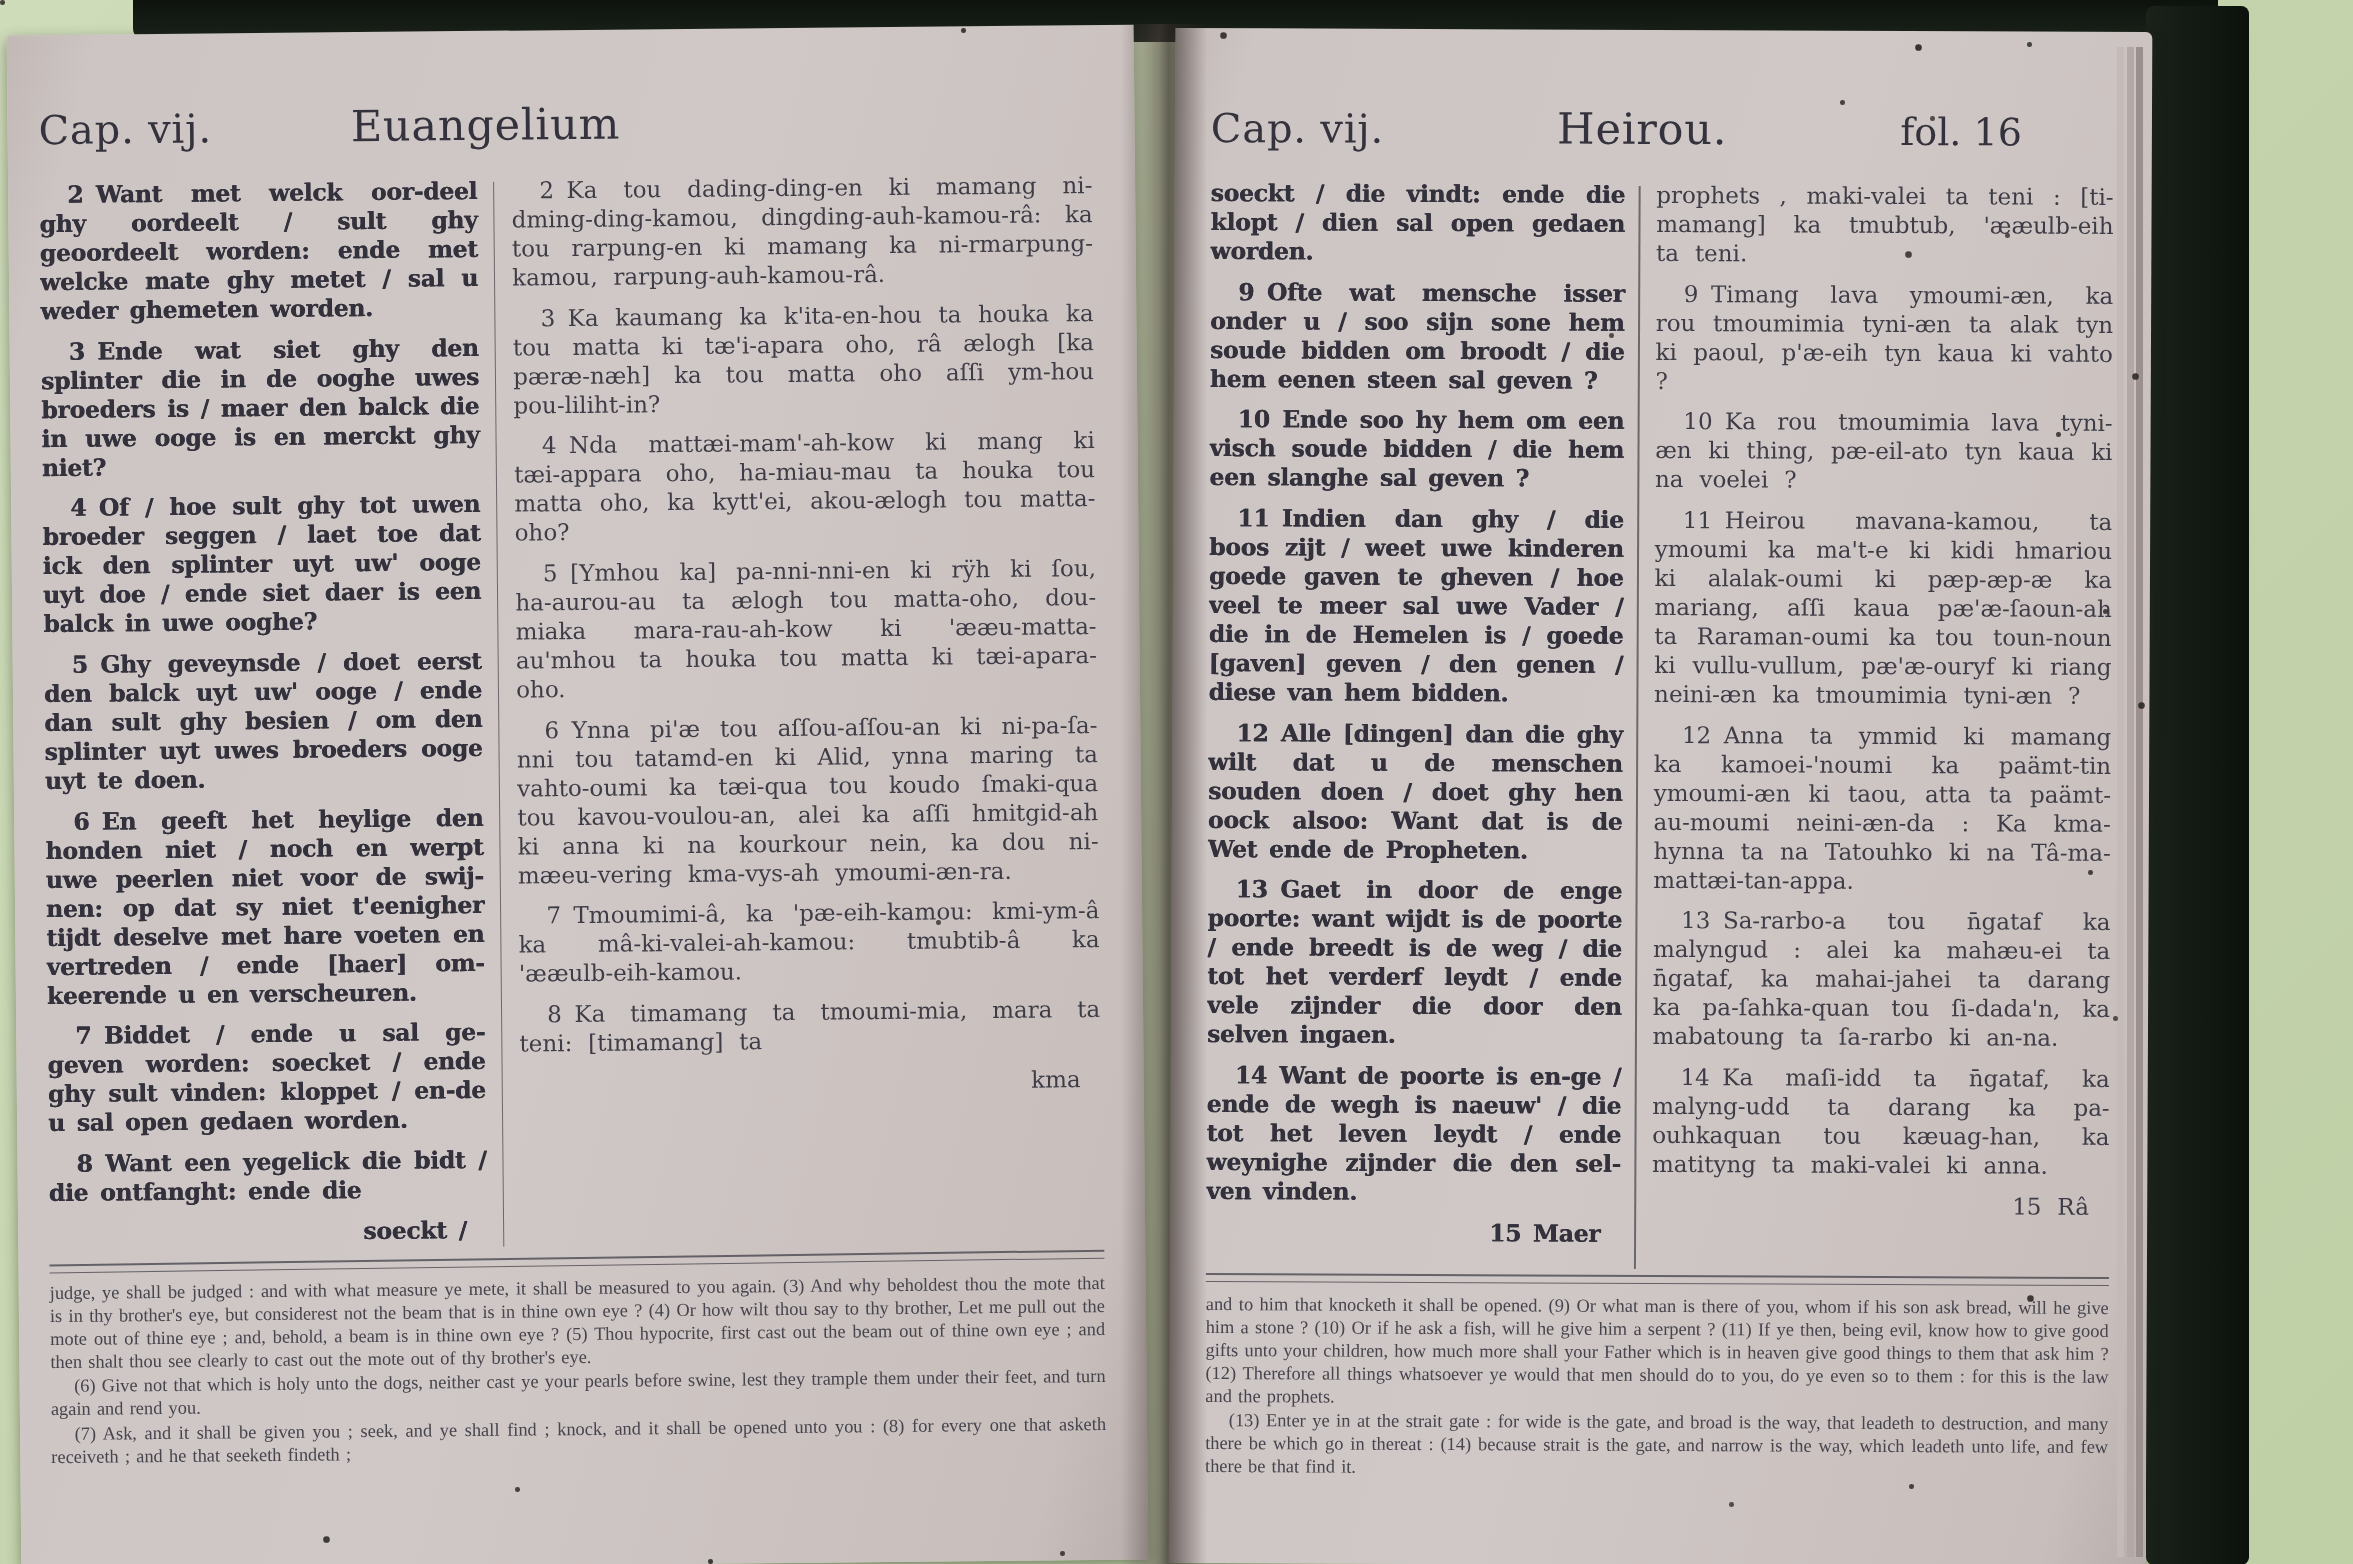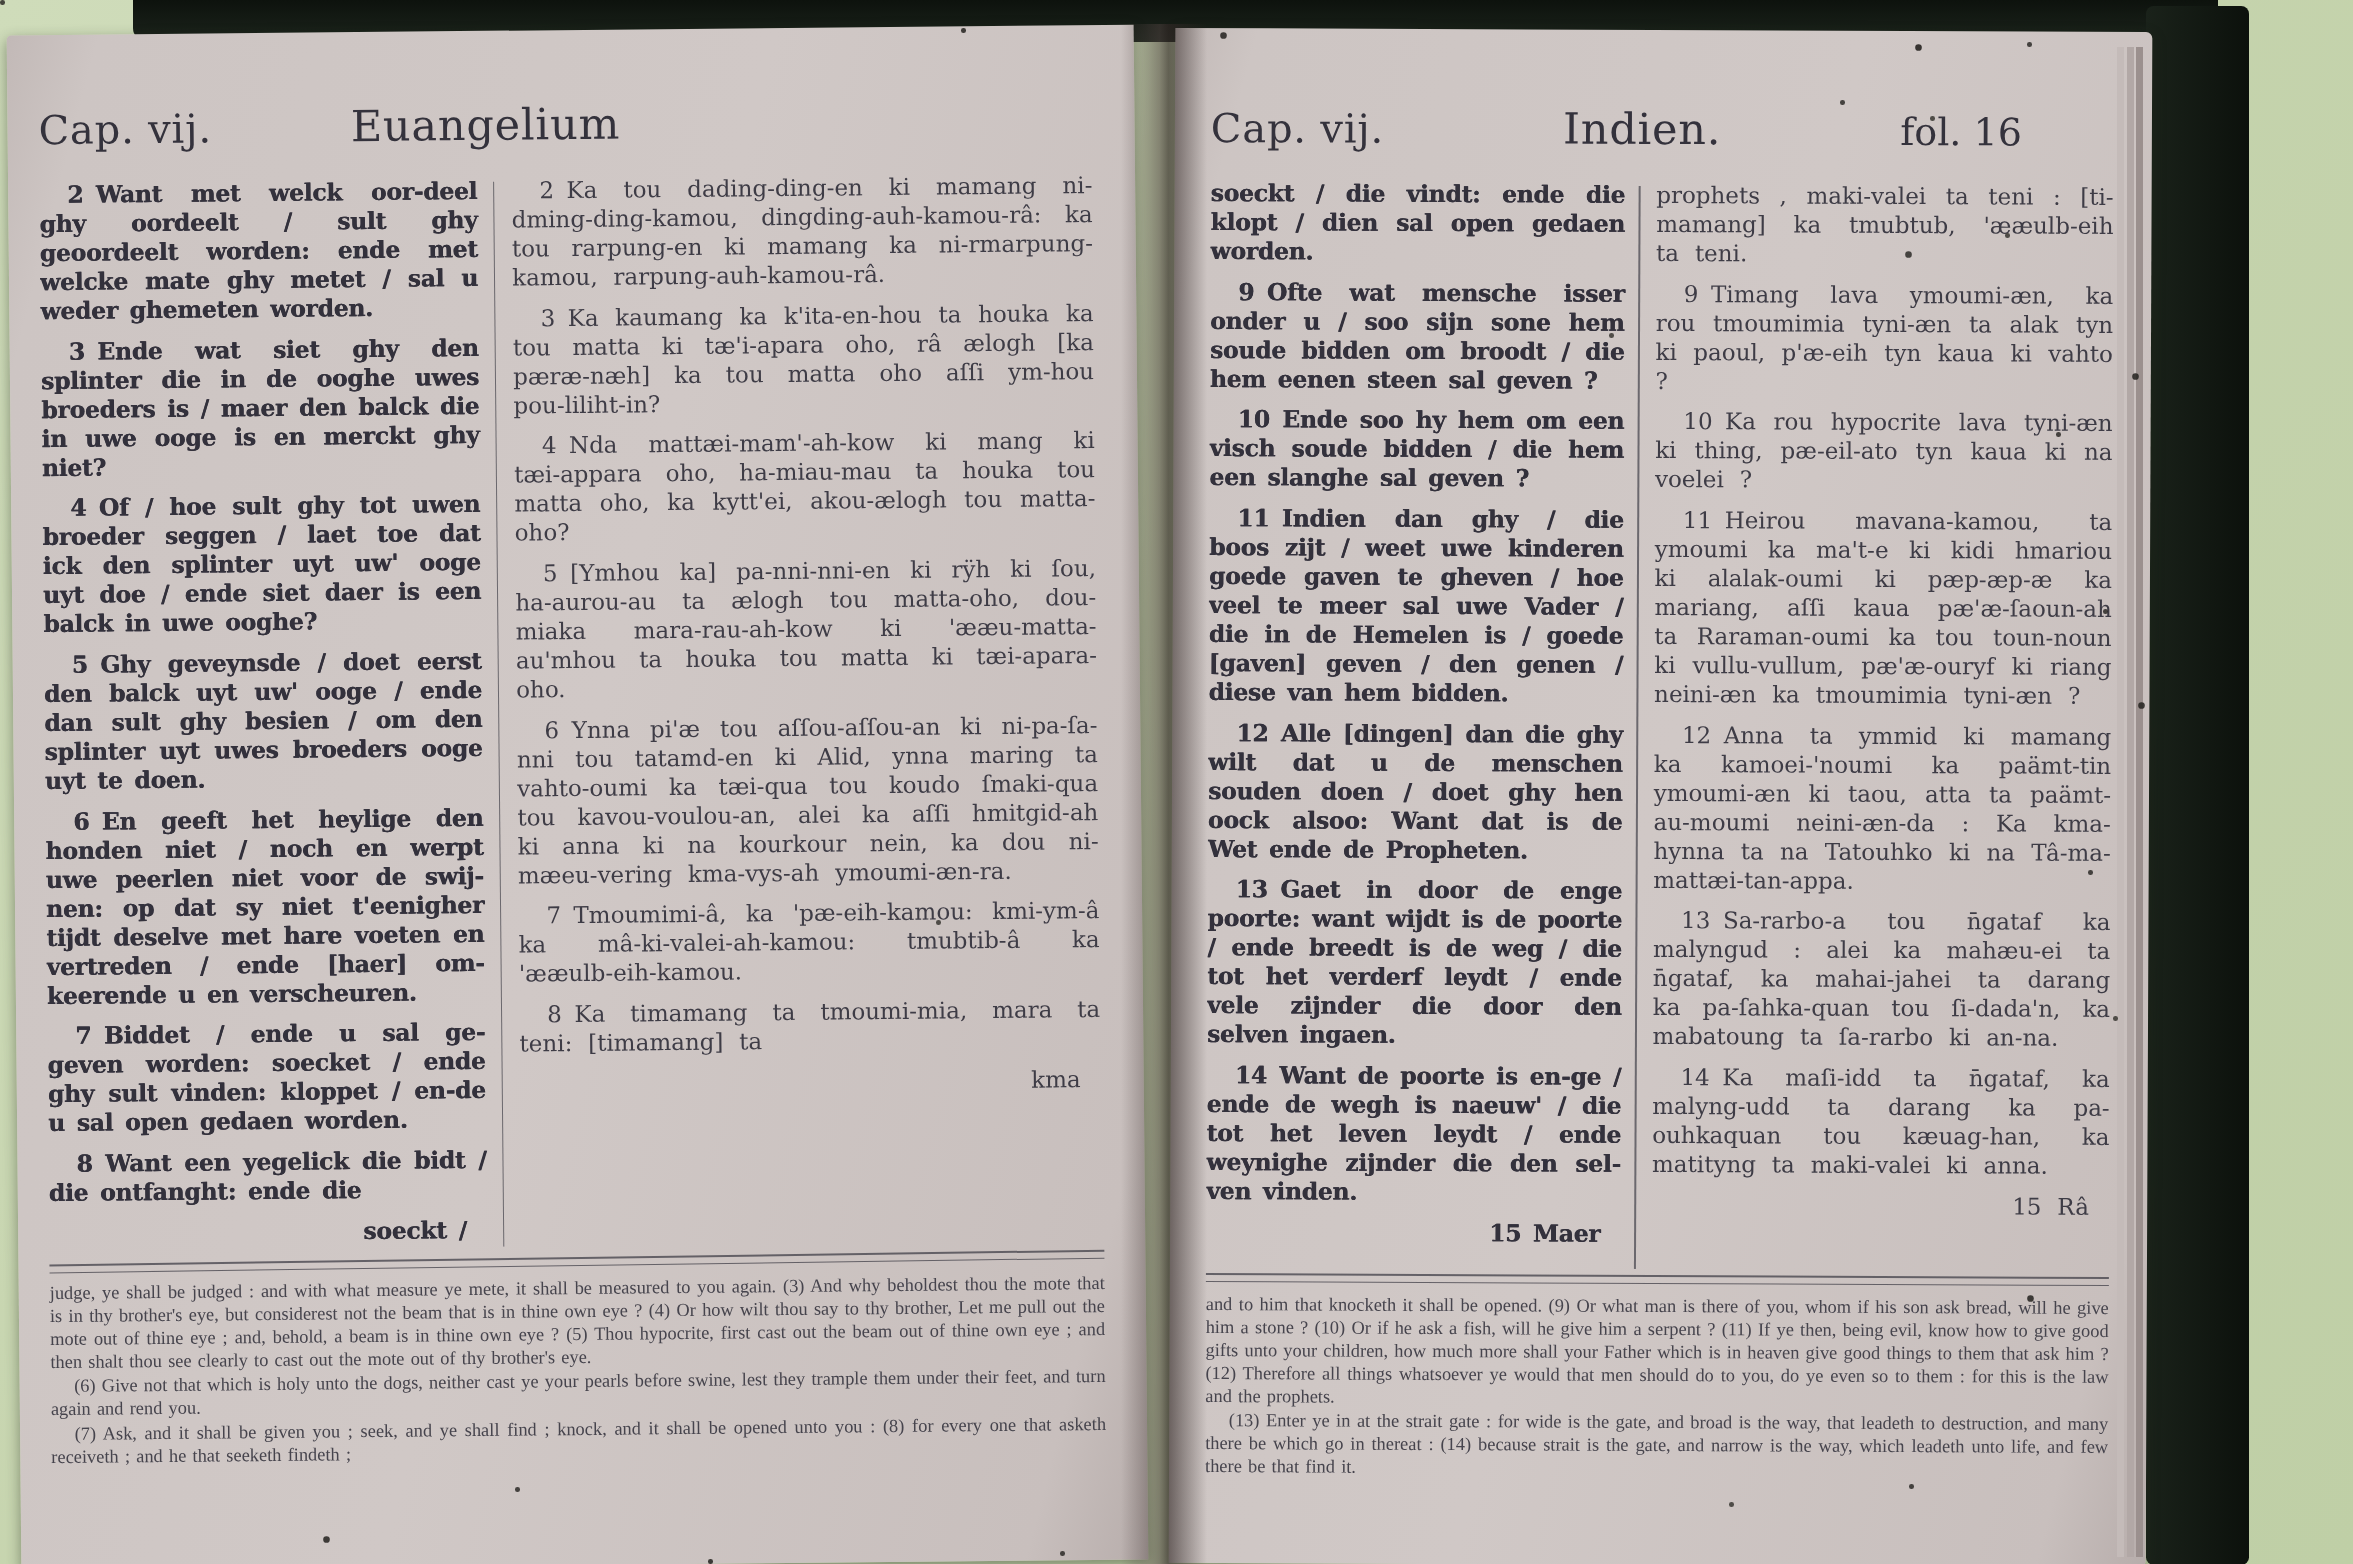--- a/index.html
+++ b/index.html
@@ -145,42 +145,42 @@
         <p>(6) Give not that which is holy unto the dogs, neither cast ye your pearls before swine, lest they trample them under their feet, and turn again and rend you.</p>
         <p>(7) Ask, and it shall be given you ; seek, and ye shall find ; knock, and it shall be opened unto you : (8) for every one that asketh receiveth ; and he that seeketh findeth ;</p>
       </div>
   </div>
 </div>
 
 <div class="page right">
   <div class="page-inner">
     <div class="page-header">
       <span class="hdr-chapter">Cap. vij.</span>
-      <span class="hdr-title">Indien.</span>
+      <span class="hdr-title">Heirou.</span>
       <span class="hdr-folio">fol. 16</span>
     </div>
     <div class="columns">
       <div class="col col-dutch blackletter">
         <div>
             <p class="verse cont"><span>soeckt / die vindt: ende die klopt / dien sal open gedaen worden.</span></p>
             <p class="verse"><span class="vnum">9</span><span>Ofte wat mensche isser onder u / soo sijn sone hem soude bidden om broodt / die hem eenen steen sal geven ?</span></p>
             <p class="verse"><span class="vnum">10</span><span>Ende soo hy hem om een visch soude bidden / die hem een slanghe sal geven ?</span></p>
             <p class="verse"><span class="vnum">11</span><span>Indien dan ghy / die boos zijt / weet uwe kinderen goede gaven te gheven / hoe veel te meer sal uwe Vader / die in de Hemelen is / goede [gaven] geven / den genen / diese van hem bidden.</span></p>
             <p class="verse"><span class="vnum">12</span><span>Alle [dingen] dan die ghy wilt dat u de menschen souden doen / doet ghy hen oock alsoo: Want dat is de Wet ende de Propheten.</span></p>
             <p class="verse"><span class="vnum">13</span><span>Gaet in door de enge poorte: want wijdt is de poorte / ende breedt is de weg / die tot het verderf leydt / ende vele zijnder die door den selven ingaen.</span></p>
             <p class="verse"><span class="vnum">14</span><span>Want de poorte is en-ge / ende de wegh is naeuw' / die tot het leven leydt / ende weynighe zijnder die den sel-ven vinden.</span></p>
           </div>
         <div class="catchword">15 Maer</div>
       </div>
       <div class="col-divider"></div>
       <div class="col col-formosan formosan">
         <div>
             <p class="verse cont"><span>prophets , maki-valei ta teni : [ti-mamang] ka tmubtub, 'ææulb-eih ta teni.</span></p>
             <p class="verse"><span class="vnum">9</span><span>Timang lava ymoumi-æn, ka rou tmoumimia tyni-æn ta alak tyn ki paoul, p'æ-eih tyn kaua ki vahto ?</span></p>
-            <p class="verse"><span class="vnum">10</span><span>Ka rou hypocrite lava tyni-æn ki thing, pæ-eil-ato tyn kaua ki na voelei ?</span></p>
+            <p class="verse"><span class="vnum">10</span><span>Ka rou tmoumimia lava tyni-æn ki thing, pæ-eil-ato tyn kaua ki na voelei ?</span></p>
             <p class="verse"><span class="vnum">11</span><span>Heirou mavana-kamou, ta ymoumi ka ma't-e ki kidi hmariou ki alalak-oumi ki pæp-æp-æ ka mariang, aſſi kaua pæ'æ-ſaoun-ah ta Raraman-oumi ka tou toun-noun ki vullu-vullum, pæ'æ-ouryf ki riang neini-æn ka tmoumimia tyni-æn ?</span></p>
             <p class="verse"><span class="vnum">12</span><span>Anna ta ymmid ki mamang ka kamoei-'noumi ka paämt-tin ymoumi-æn ki taou, atta ta paämt-au-moumi neini-æn-da : Ka kma-hynna ta na Tatouhko ki na Tâ-ma-mattæi-tan-appa.</span></p>
             <p class="verse"><span class="vnum">13</span><span>Sa-rarbo-a tou n̄gataf ka malyngud : alei ka mahæu-ei ta n̄gataf, ka mahai-jahei ta darang ka pa-ſahka-quan tou ſi-dada'n, ka mabatoung ta ſa-rarbo ki an-na.</span></p>
             <p class="verse"><span class="vnum">14</span><span>Ka maſi-idd ta n̄gataf, ka malyng-udd ta darang ka pa-ouhkaquan tou kæuag-han, ka matityng ta maki-valei ki anna.</span></p>
           </div>
         <div class="catchword">15 Râ</div>
       </div>
     </div>
     <div class="footrule"></div>
     <div class="footnotes">

